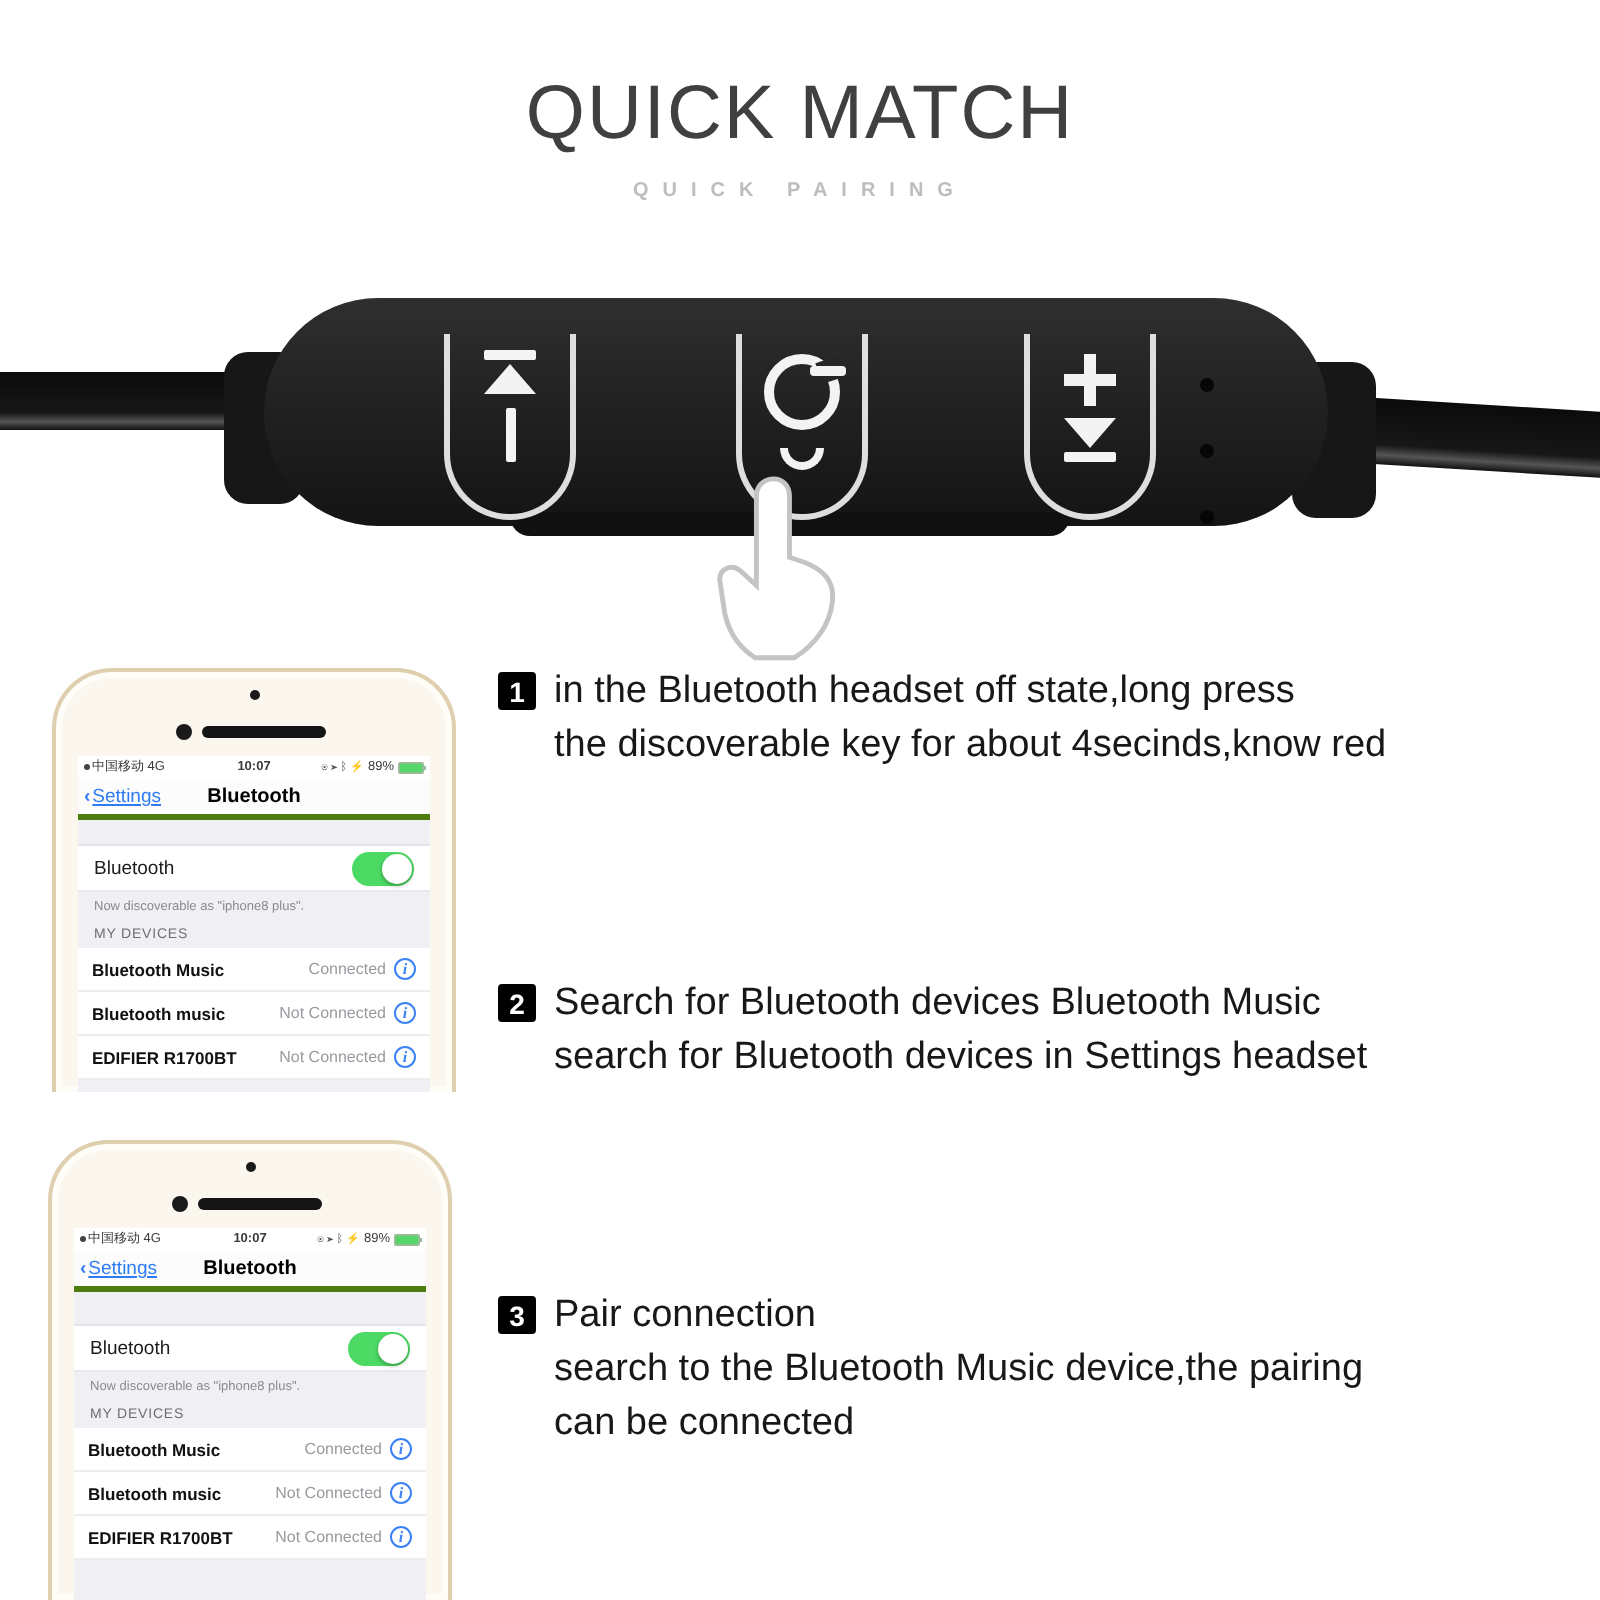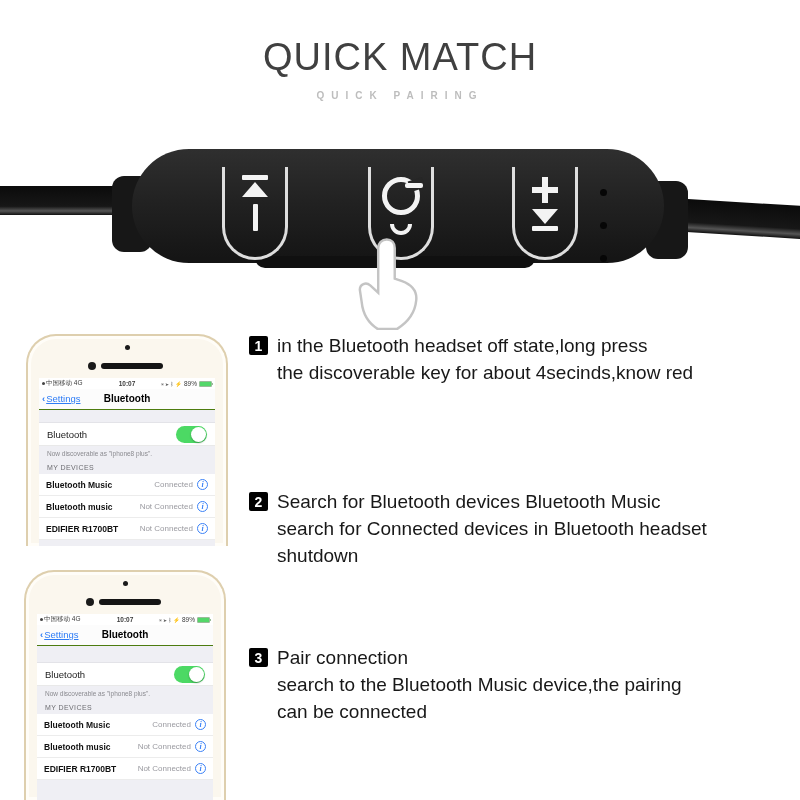--- a/index.html
+++ b/index.html
@@ -65,21 +65,21 @@
   .screen { margin:0 11px; background:#fff; }
   .statusbar { display:flex; align-items:center; padding:1px 3px; font-size:6.5px; color:#3a3a3a; }
   .sb-left { flex:1; display:flex; align-items:center; gap:1px; white-space:nowrap; overflow:hidden; }
   .sb-sig { width:3px; height:3px; background:#444; border-radius:50%; flex:none; }
   .sb-time { flex:none; font-weight:700; }
   .sb-right { flex:1; display:flex; justify-content:flex-end; align-items:center; gap:2px; white-space:nowrap; }
   .sb-icons { font-size:5.5px; color:#555; letter-spacing:0; }
   .battery { width:13px; height:6px; background:#53d769; border:1px solid #9b9; border-radius:1px; position:relative; flex:none; }
   .battery:after { content:""; position:absolute; right:-2px; top:1px; width:1px; height:2px; background:#9b9; }
 
-  .navbar { position:relative; height:21px; border-bottom:1px solid #4d7c0f; background:#fcfcfc; }
+  .navbar { position:relative; height:21px; border-bottom:3px solid #4d7c0f; background:#fcfcfc; }
   .nav-back { position:absolute; left:3px; top:4px; font-size:9.5px; color:#2d7cf6; }
   .nav-back .chev { font-weight:700; margin-right:1px; }
   .nav-back .lbl { text-decoration:underline; }
   .nav-title { position:absolute; left:0; right:0; top:4px; text-align:center; font-size:10px; font-weight:700; color:#000; }
 
   .band { height:13px; background:#efeff4; border-bottom:1px solid #e3e3e8; }
   .band-tall { height:17px; }
 
   .togglerow { height:23px; display:flex; align-items:center; justify-content:space-between;
                padding:0 8px; background:#fff; border-bottom:1px solid #e9e9e9; }
@@ -285,22 +285,21 @@
     <div class="lines">
       <div>in the Bluetooth headset off state,long press</div>
       <div>the discoverable key for about 4secinds,know red</div>
     </div>
   </div>
 
   <div class="instr instr-2">
     <div class="num">2</div>
     <div class="lines">
       <div>Search for Bluetooth devices Bluetooth Music</div>
-      <div>search for Connected devices in Bluetooth headset</div>
-      <div>shutdown</div>
+      <div>search for Bluetooth devices in Settings headset</div>
     </div>
   </div>
 
   <div class="instr instr-3">
     <div class="num">3</div>
     <div class="lines">
       <div>Pair connection</div>
       <div>search to the Bluetooth Music device,the pairing</div>
       <div>can be connected</div>
     </div>

